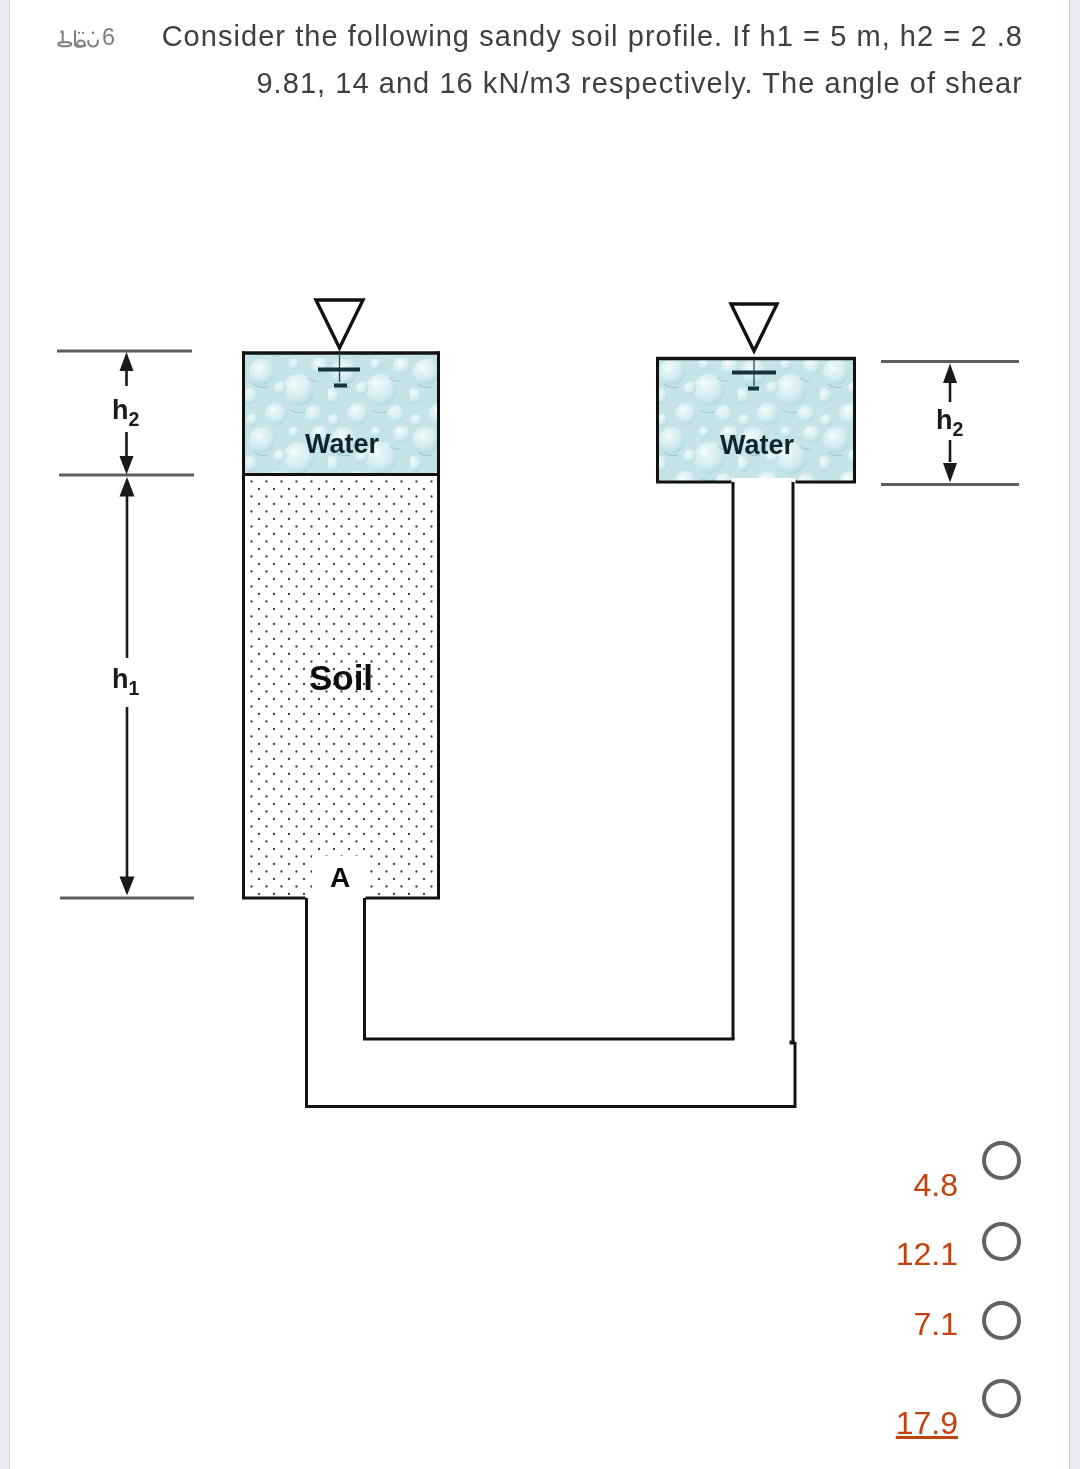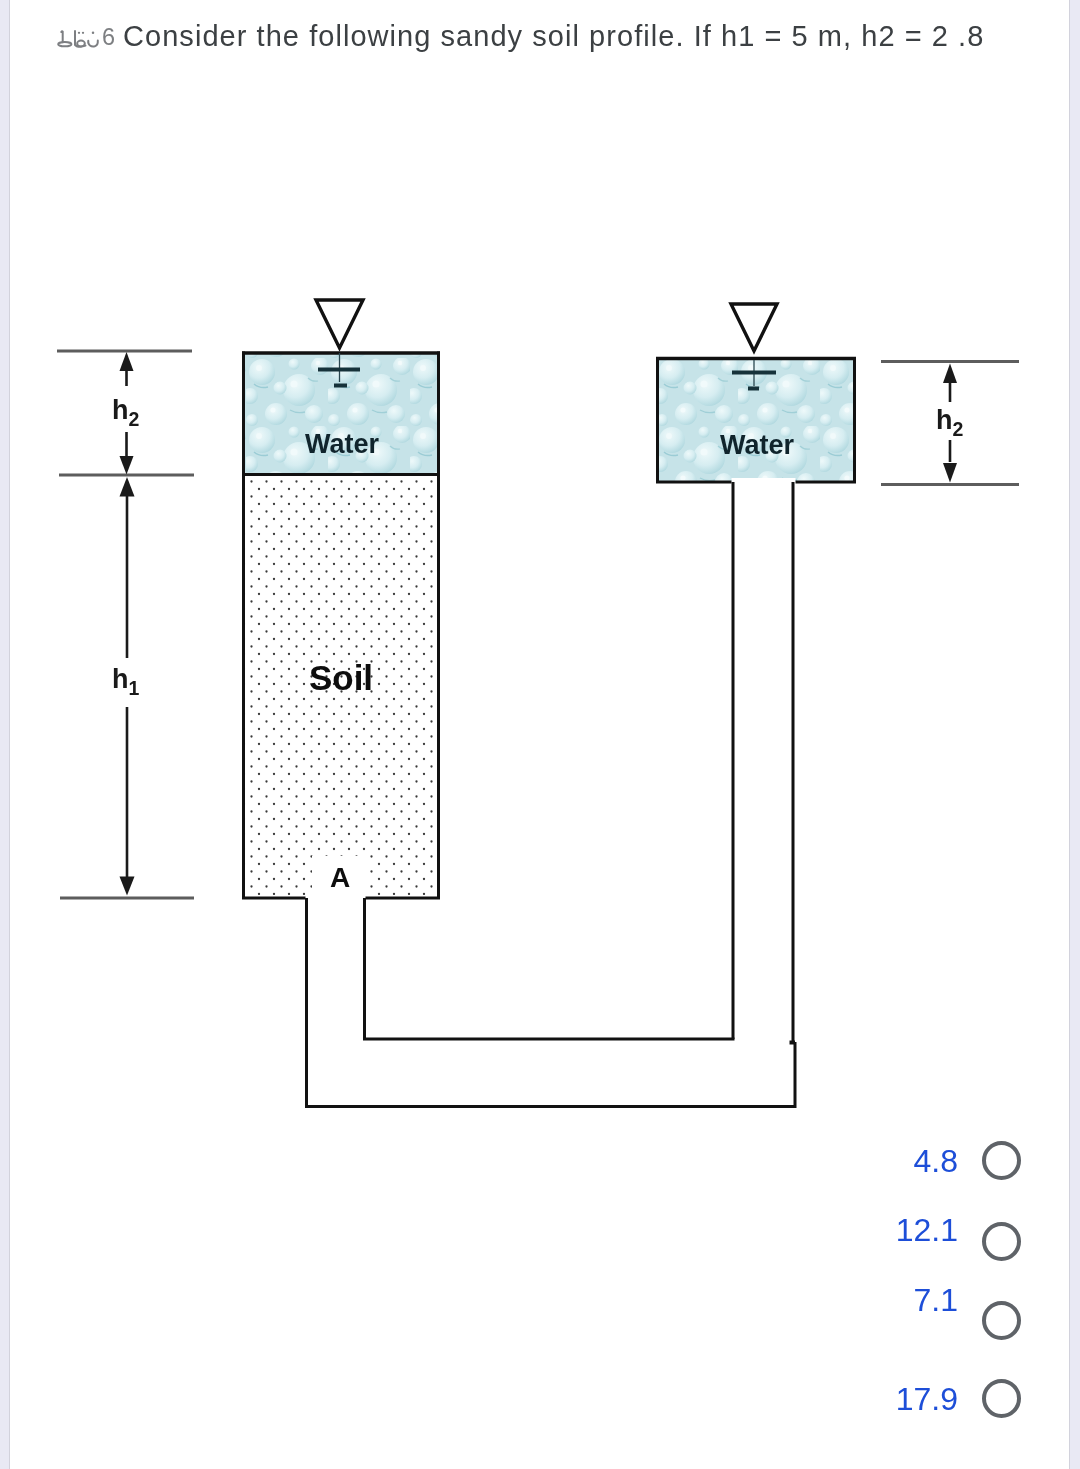--- a/index.html
+++ b/index.html
@@ -1,32 +1,33 @@
 <!DOCTYPE html>
 <html><head>
 <meta charset="utf-8">
 <style>
   html,body{margin:0;padding:0;}
   body{width:1080px;height:1469px;background:#e9e9f4;position:relative;
        font-family:"Liberation Sans",sans-serif;overflow:hidden;}
   .card{position:absolute;left:9px;top:0;width:1061px;height:1469px;background:#ffffff;
         border-left:1.5px solid #d2d2dc;border-right:1.5px solid #d2d2dc;box-sizing:border-box;}
-  .q{position:absolute;top:13px;right:57px;width:900px;text-align:left;
+  .q{position:absolute;top:13px;right:57px;width:900px;text-align:right;
      font-size:29px;line-height:47px;color:#3c4043;letter-spacing:1.05px;}
   .q div{height:47px;}
   .pts{position:absolute;left:54px;top:22px;}
-  .opt-num{position:absolute;font-size:32px;color:#1d4ed8;text-align:right;width:120px;line-height:40px;}
+  .opt-num{position:absolute;font-size:32px;color:#c2410c;text-align:right;width:120px;line-height:40px;margin-top:24px;}
   .radio{position:absolute;width:31px;height:31px;border:4.5px solid #5f6368;border-radius:50%;box-sizing:content-box;}
 </style>
 </head>
 <body>
 <div class="card"></div>
 
 <div class="q">
   <div>Consider the following sandy soil profile. If h1 = 5 m, h2 = 2 .8</div>
+  <div>9.81, 14 and 16 kN/m3 respectively. The angle of shear</div>
 </div>
 
 <svg class="pts" width="66" height="30" viewBox="0 0 66 30">
   <g stroke="#7d7f82" stroke-width="2" fill="none" stroke-linecap="round">
     <path d="M7.3,10 Q8,8.6 8.7,9.6 L8.7,20.2"></path>
     <ellipse cx="10.8" cy="22.2" rx="6.6" ry="2.1"></ellipse>
     <path d="M21,9 L21,23 Q21.5,23.8 22.5,23.5"></path>
     <ellipse cx="27" cy="21.5" rx="3.8" ry="2.9"></ellipse>
     <path d="M22.5,24.2 Q27,25.4 31.5,23.6"></path>
     <path d="M34.3,18.8 C33.5,23.2 37.3,25.2 40.8,24.3 C43,23.6 44,21.3 43.8,18.6"></path>
@@ -161,14 +162,14 @@
   <text x="341" y="400" text-anchor="middle" font-size="35" font-weight="bold" fill="#0d0d0d">Soil</text>
   <text x="340" y="597" text-anchor="middle" font-size="28" font-weight="bold" fill="#0d0d0d">A</text>
 </svg>
 
 <div class="opt-num" style="right:122px;top:1141px;">4.8</div>
 <div class="radio" style="left:982px;top:1141px;"></div>
 <div class="opt-num" style="right:122px;top:1210px;">12.1</div>
 <div class="radio" style="left:982px;top:1222px;"></div>
 <div class="opt-num" style="right:122px;top:1280px;">7.1</div>
 <div class="radio" style="left:982px;top:1301px;"></div>
-<div class="opt-num" style="right:122px;top:1379px;">17.9</div>
+<div class="opt-num" style="right:122px;top:1379px;text-decoration:underline;">17.9</div>
 <div class="radio" style="left:982px;top:1379px;"></div>
 
 </body></html>

